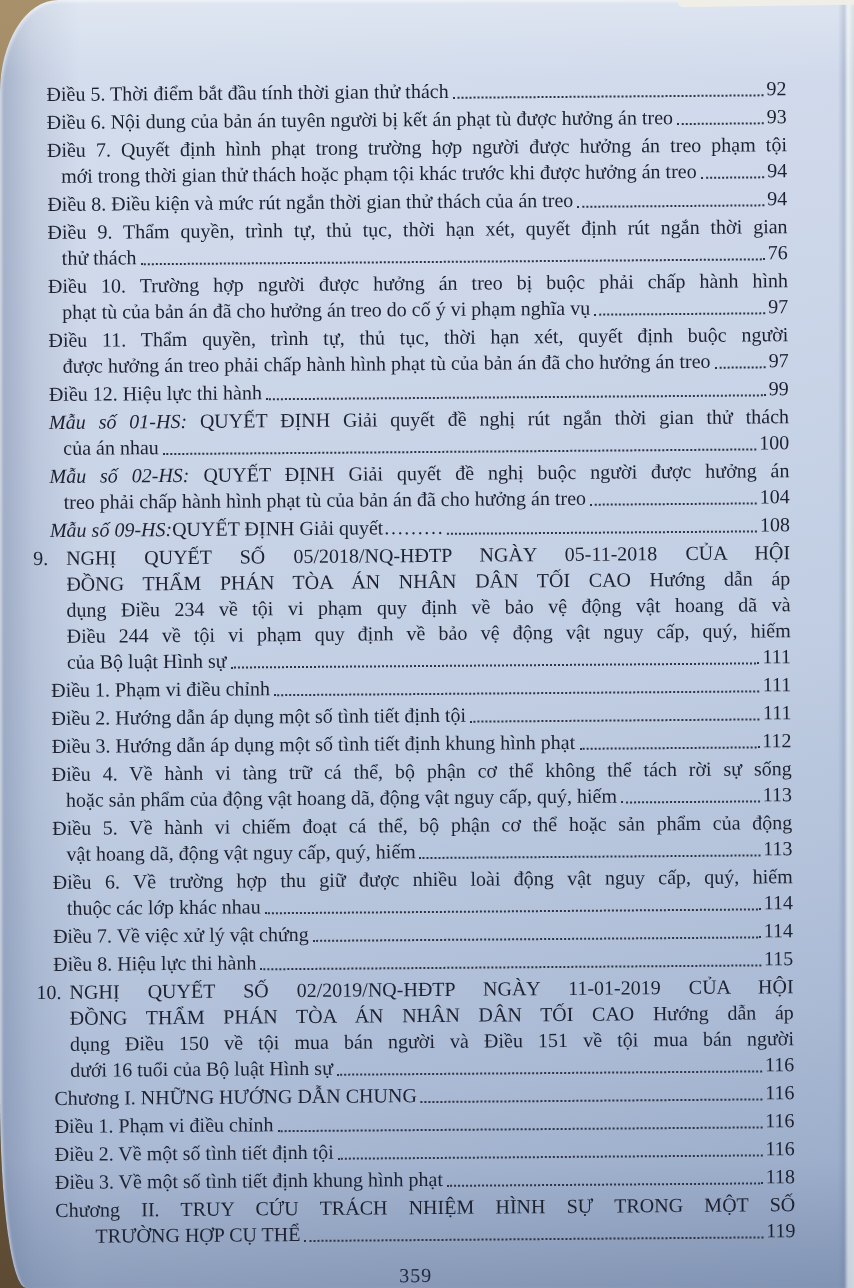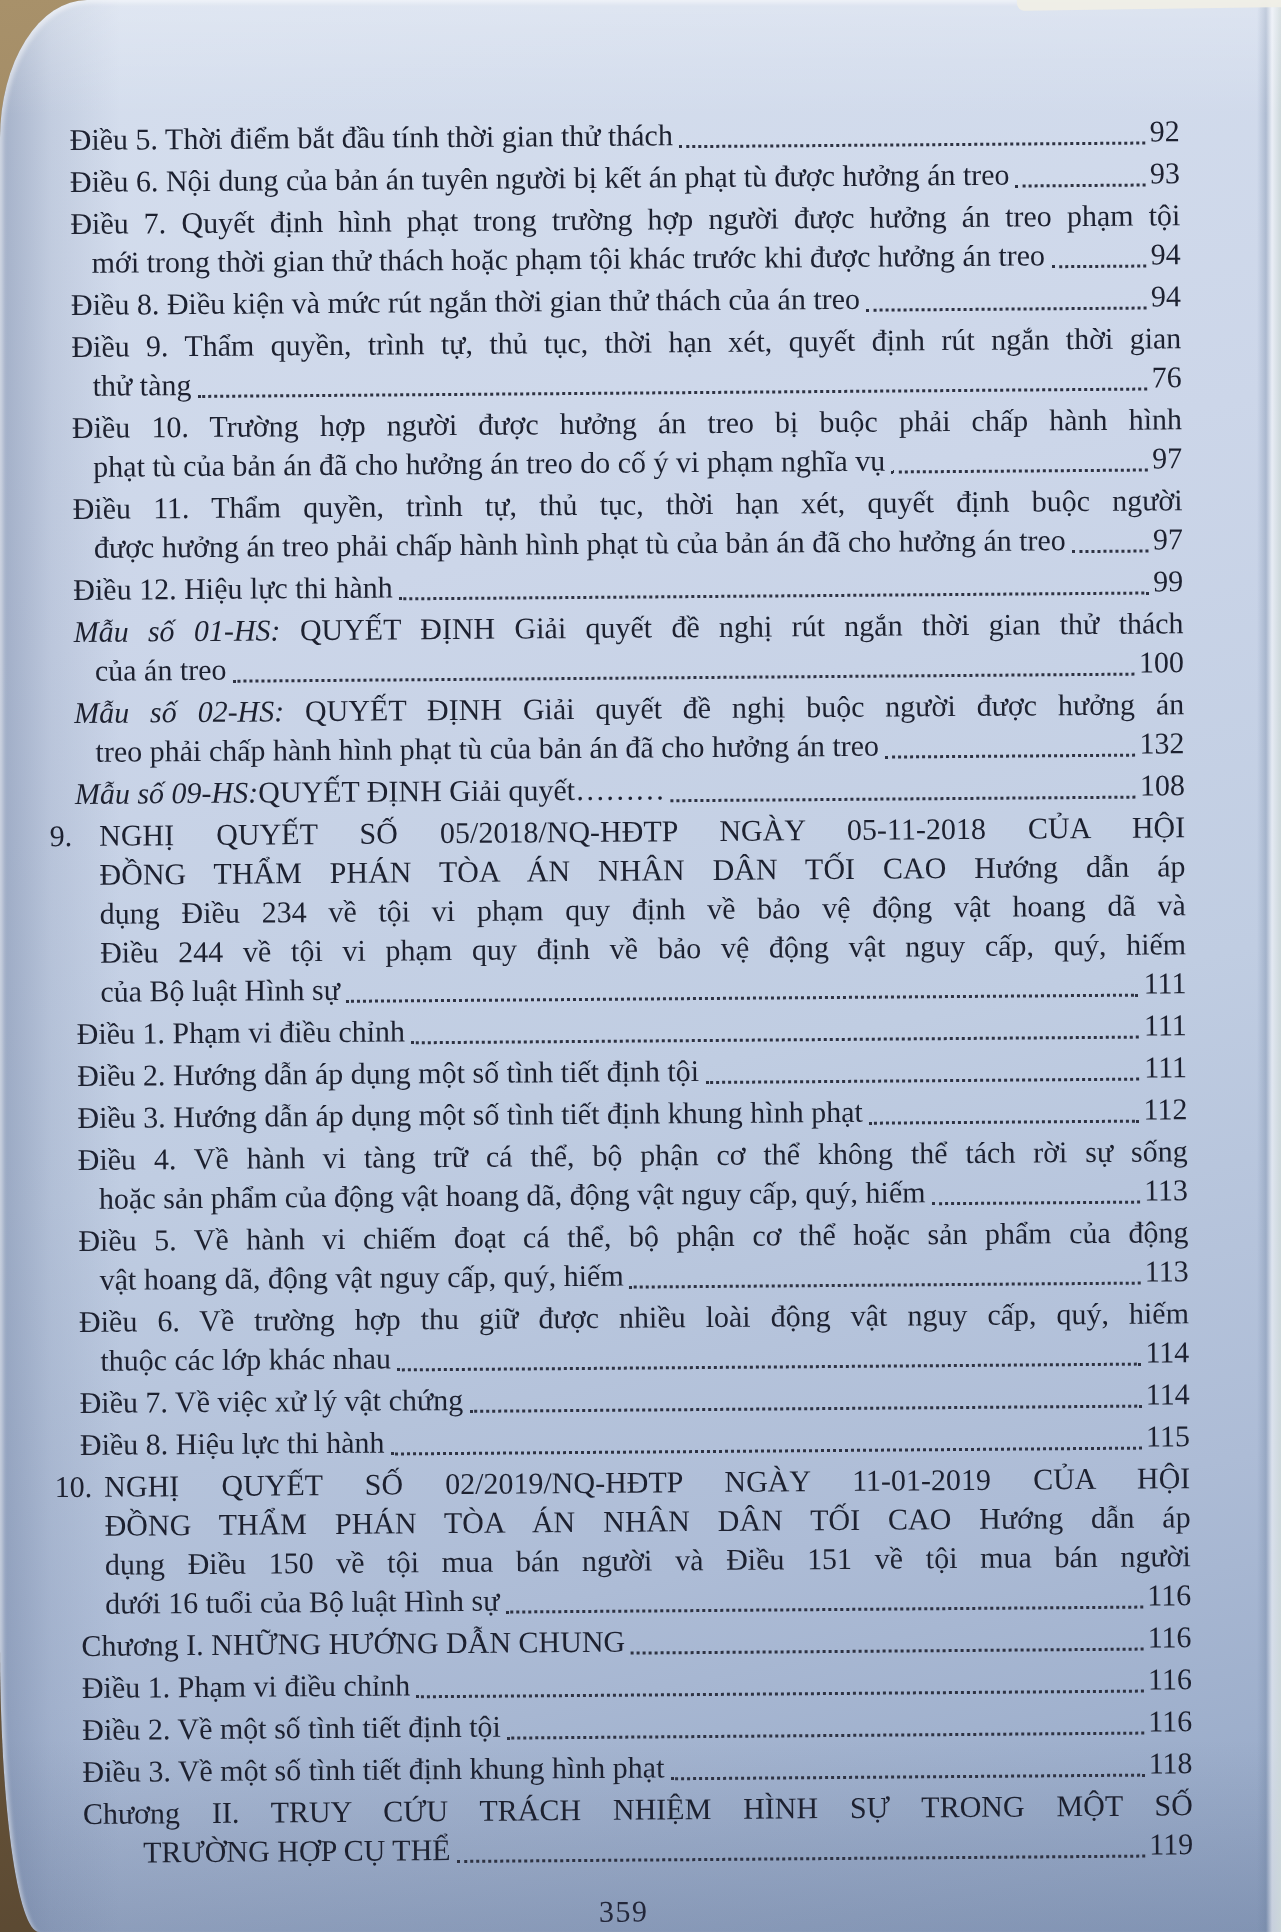--- a/index.html
+++ b/index.html
@@ -85,21 +85,21 @@
       <div class="entry article">
         <div class="line first last">
           <span>Điều 8. Điều kiện và mức rút ngắn thời gian thử thách của án treo</span>
           <span class="leader"></span>
           <span class="pg">94</span>
         </div>
       </div>
       <div class="entry article">
         <div class="line first j"><span>Điều 9. Thẩm quyền, trình tự, thủ tục, thời hạn xét, quyết định rút ngắn thời gian</span></div>
         <div class="line cont last">
-          <span>thử tàng</span>
+          <span>thử thách</span>
           <span class="leader"></span>
           <span class="pg">76</span>
         </div>
       </div>
       <div class="entry article">
         <div class="line first j"><span>Điều 10. Trường hợp người được hưởng án treo bị buộc phải chấp hành hình</span></div>
         <div class="line cont last">
           <span>phạt tù của bản án đã cho hưởng án treo do cố ý vi phạm nghĩa vụ</span>
           <span class="leader"></span>
           <span class="pg">97</span>
@@ -116,31 +116,31 @@
       <div class="entry article">
         <div class="line first last">
           <span>Điều 12. Hiệu lực thi hành</span>
           <span class="leader"></span>
           <span class="pg">99</span>
         </div>
       </div>
       <div class="entry form">
         <div class="line first j"><span class="ital">Mẫu số 01-HS:</span><span> QUYẾT ĐỊNH Giải quyết đề nghị rút ngắn thời gian thử thách</span></div>
         <div class="line cont last">
-          <span>của án treo</span>
+          <span>của án nhau</span>
           <span class="leader"></span>
           <span class="pg">100</span>
         </div>
       </div>
       <div class="entry form">
         <div class="line first j"><span class="ital">Mẫu số 02-HS:</span><span> QUYẾT ĐỊNH Giải quyết đề nghị buộc người được hưởng án</span></div>
         <div class="line cont last">
           <span>treo phải chấp hành hình phạt tù của bản án đã cho hưởng án treo</span>
           <span class="leader"></span>
-          <span class="pg">132</span>
+          <span class="pg">104</span>
         </div>
       </div>
       <div class="entry form">
         <div class="line first last">
           <span class="ital">Mẫu số 09-HS:</span>
           <span> QUYẾT ĐỊNH Giải quyết………</span>
           <span class="leader"></span>
           <span class="pg">108</span>
         </div>
       </div>

